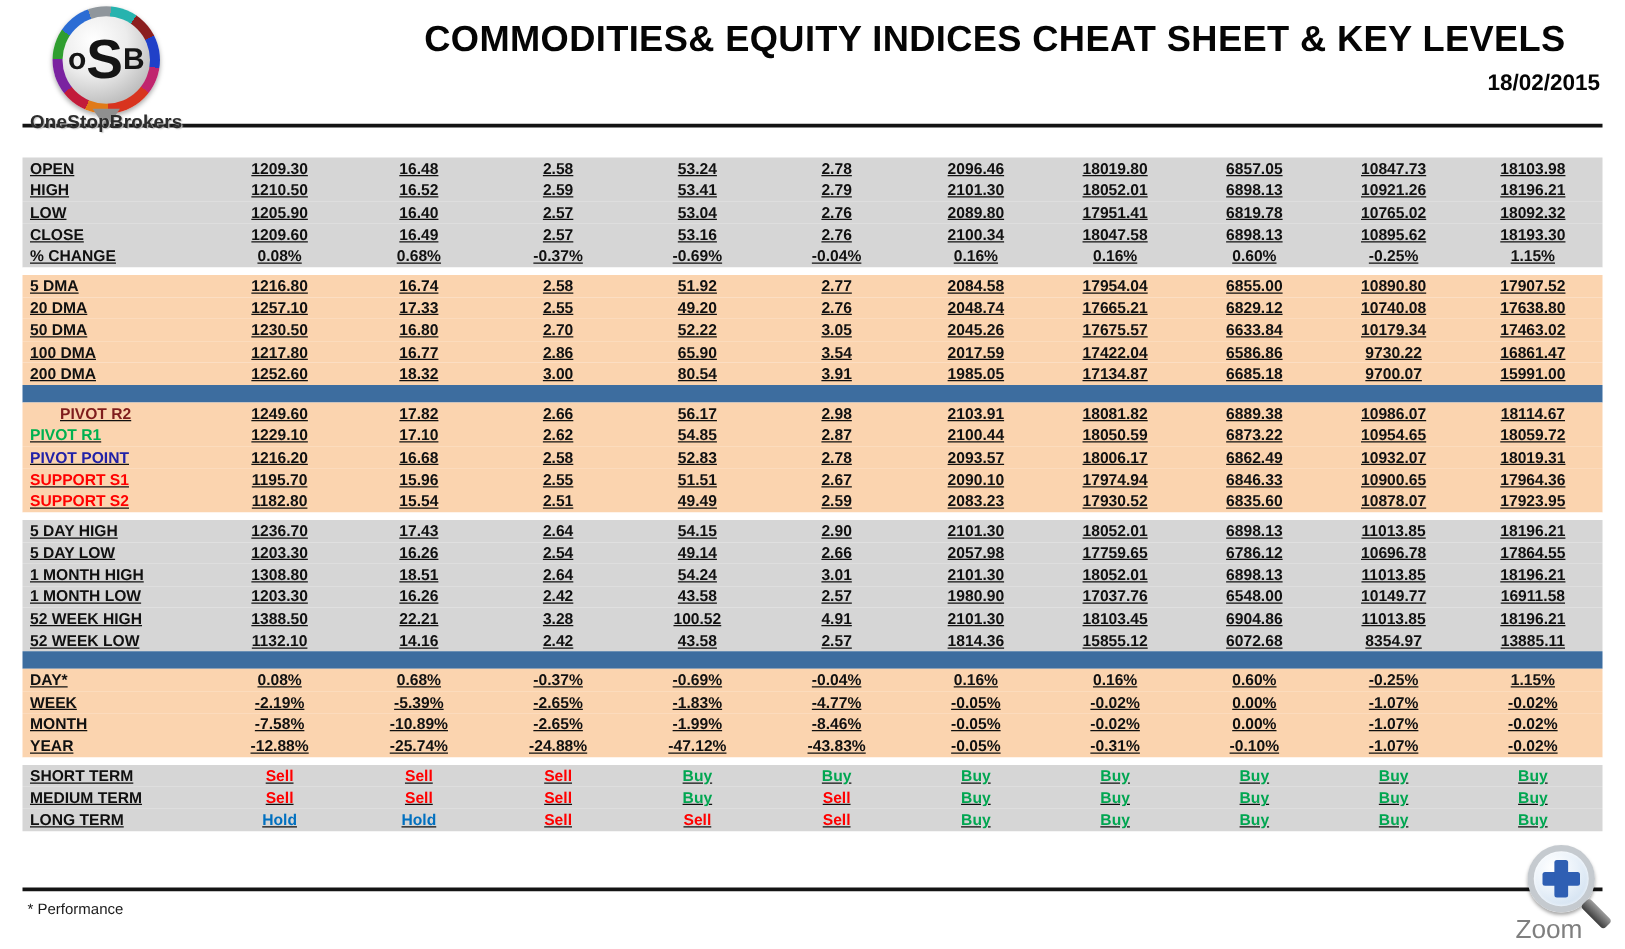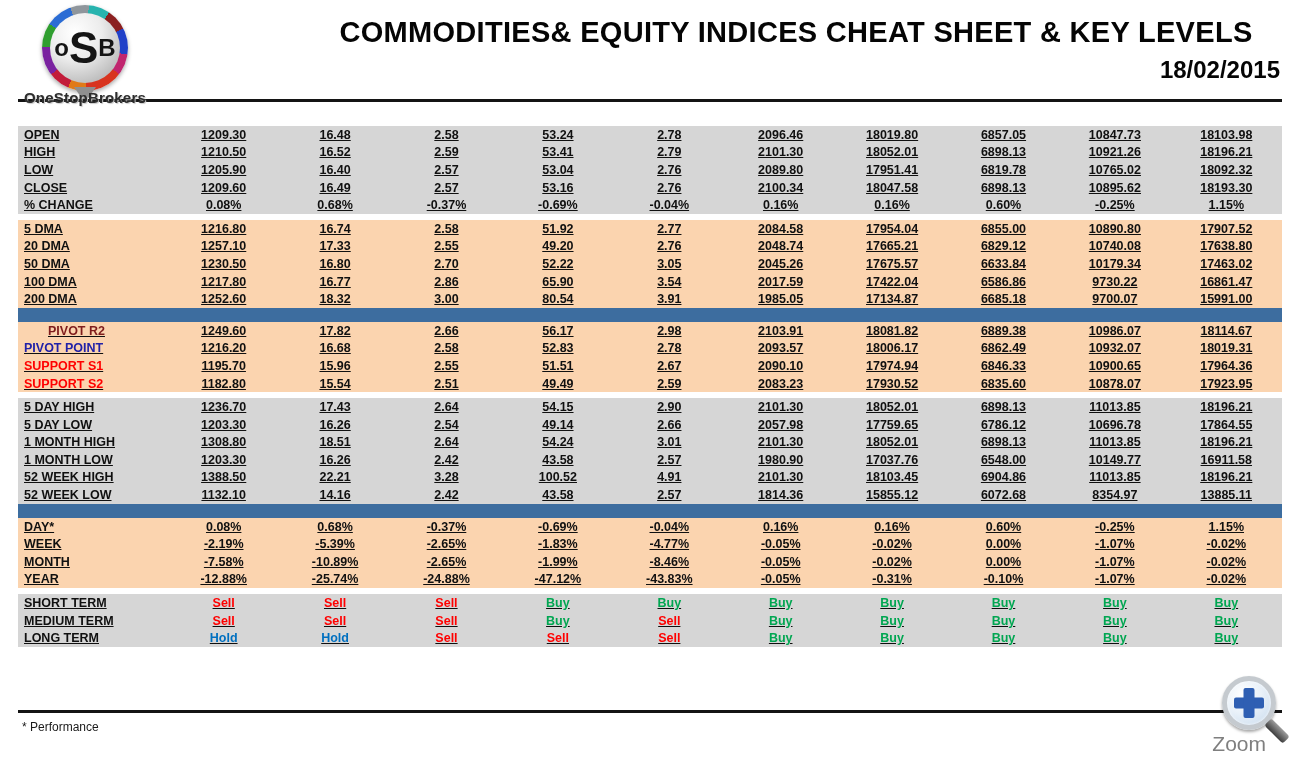--- a/index.html
+++ b/index.html
@@ -24,21 +24,21 @@
     background:radial-gradient(circle at 35% 28%, #ffffff 0%, #ececec 40%, #bdbdbd 78%, #8e8e8e 100%);
     display:flex;align-items:center;justify-content:center;font-weight:bold;color:#151515;
   }
   .logo-inner .lg-o{font-size:24px;} .logo-inner .lg-s{font-size:44px;line-height:44px;} .logo-inner .lg-b{font-size:24px;}
   .logo-tip{position:absolute;left:50%;transform:translateX(-50%);top:82px;width:0;height:0;
     border-left:11px solid transparent;border-right:11px solid transparent;border-top:16px solid #8f8f8f;}
   .logo-name{position:relative;z-index:2;margin-top:-6px;font-weight:bold;font-size:15px;color:#2d2d2d;
     text-shadow:1px 1px 1px #c9c9c9;letter-spacing:.2px;}
   .title{position:absolute;left:300px;width:992px;top:16px;font-size:29px;font-weight:bold;color:#050505;
     text-align:center;white-space:nowrap;letter-spacing:.3px;}
-  .date{position:absolute;right:20px;top:56px;font-size:24px;font-weight:bold;color:#050505;}
+  .date{position:absolute;right:20px;top:56px;font-size:18px;font-weight:bold;color:#050505;}
   .top-rule{position:absolute;left:18px;width:1264px;top:99px;height:3px;background:#141414;}
 
   
   .sheet{position:absolute;left:18px;top:126px;width:1264px;}
   .row{display:grid;grid-template-columns:150px repeat(10,1fr);align-items:center;}
   .header-row{height:28px;background:var(--hdr,#262626);color:#fff;font-size:14px;font-weight:bold;margin-bottom:2px;}
   .data-row{height:17.6px;font-size:12.5px;font-weight:bold;color:#101010;text-decoration:underline;}
   .cell{text-align:center;white-space:nowrap;overflow:hidden;}
   .label-cell{text-align:left;padding-left:6px;}
   .bg-gray{background:var(--gray,#D6D6D6);}
@@ -225,20 +225,33 @@
       <div class="cell">2.66</div>
       <div class="cell">56.17</div>
       <div class="cell">2.98</div>
       <div class="cell">2103.91</div>
       <div class="cell">18081.82</div>
       <div class="cell">6889.38</div>
       <div class="cell">10986.07</div>
       <div class="cell">18114.67</div>
     </div>
     <div class="row data-row bg-peach">
+      <div class="cell label-cell" style="color: rgb(0, 176, 80);">PIVOT R1</div>
+      <div class="cell">1229.10</div>
+      <div class="cell">17.10</div>
+      <div class="cell">2.62</div>
+      <div class="cell">54.85</div>
+      <div class="cell">2.87</div>
+      <div class="cell">2100.44</div>
+      <div class="cell">18050.59</div>
+      <div class="cell">6873.22</div>
+      <div class="cell">10954.65</div>
+      <div class="cell">18059.72</div>
+    </div>
+    <div class="row data-row bg-peach">
       <div class="cell label-cell" style="color: rgb(33, 33, 168);">PIVOT POINT</div>
       <div class="cell">1216.20</div>
       <div class="cell">16.68</div>
       <div class="cell">2.58</div>
       <div class="cell">52.83</div>
       <div class="cell">2.78</div>
       <div class="cell">2093.57</div>
       <div class="cell">18006.17</div>
       <div class="cell">6862.49</div>
       <div class="cell">10932.07</div>

